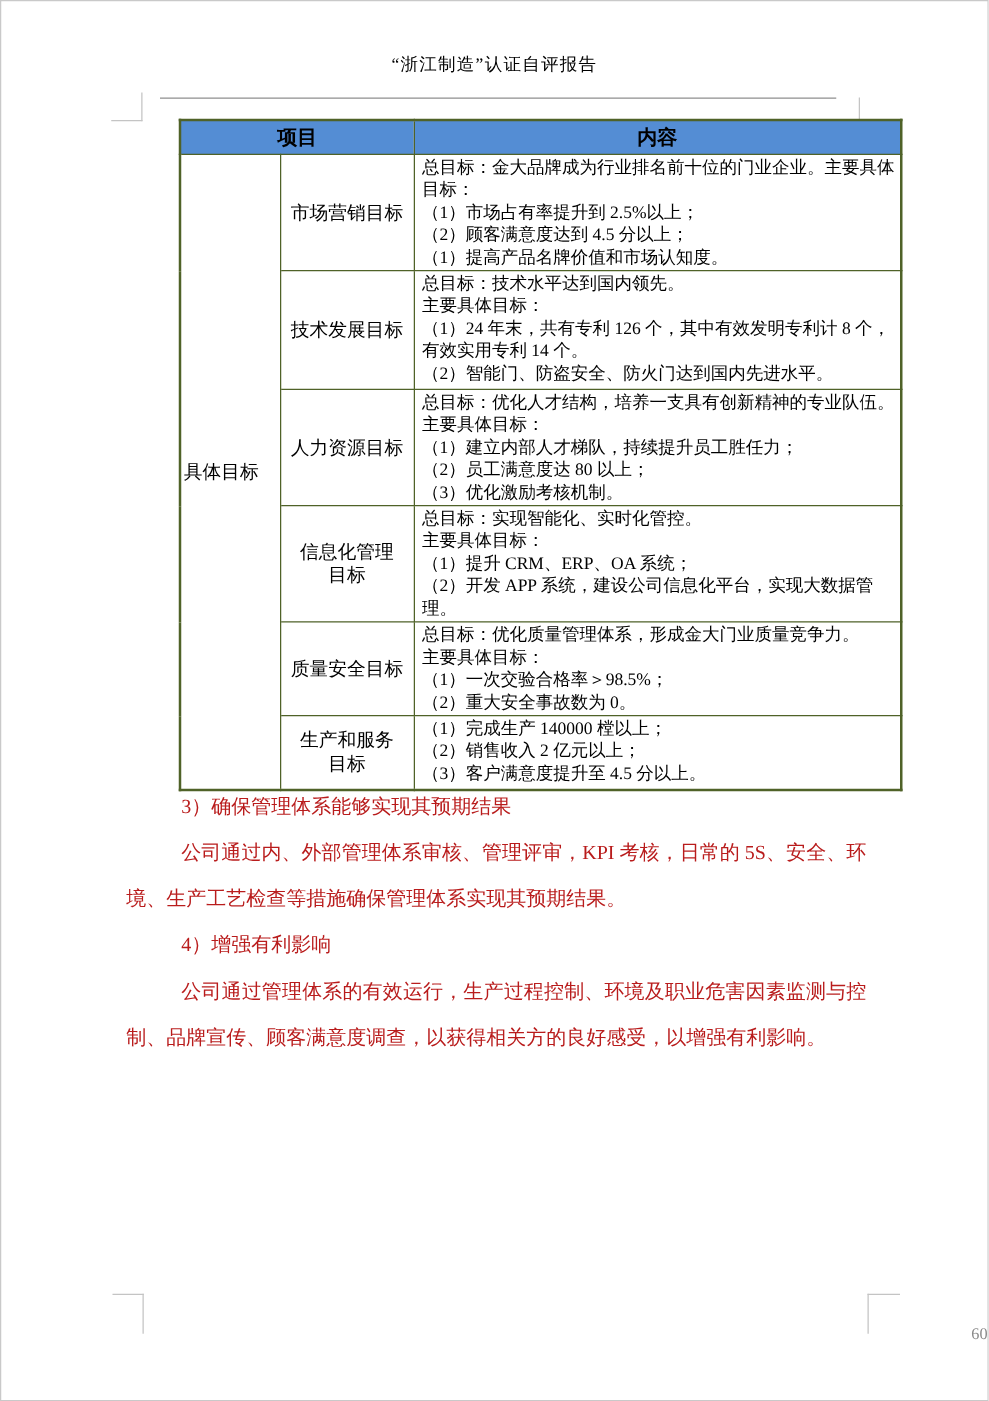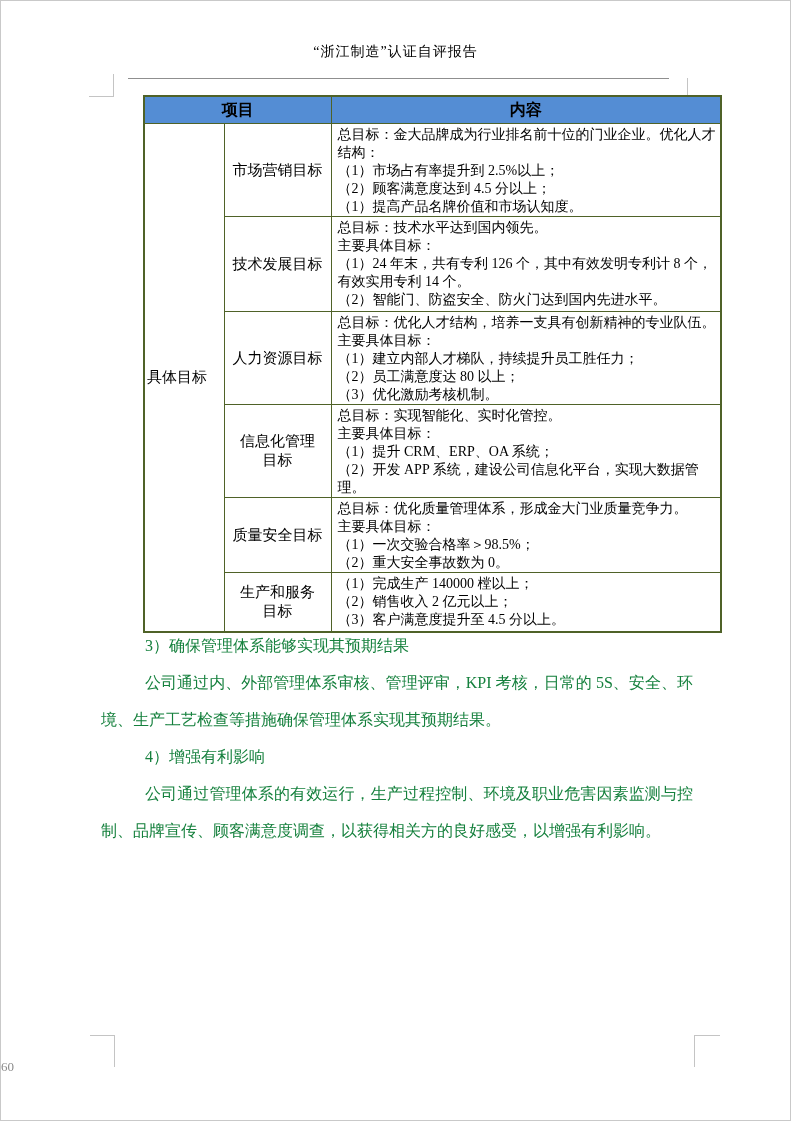--- a/index.html
+++ b/index.html
@@ -40,27 +40,27 @@
   }
   td.group-cell  { text-align:left; vertical-align:middle; font-size:15px; padding:0 2px; }
   td.label-cell  { text-align:center; vertical-align:middle; font-size:15px; padding:10px 2px; }
   td.content-cell{ vertical-align:top; padding:2px 2px 0 6px; font-size:14px; line-height:18px; }
   tr.r1 { height:91px; } tr.r2 { height:95px; } tr.r3 { height:91px; }
   tr.r4 { height:78px; } tr.r5 { height:72px; } tr.r6 { height:58px; }
   .cl { margin:0; }
 
   .body-text {
     position:absolute; left:100px; top:626px; width:592px;
-    font-size:16px; line-height:37px; text-align:justify; color:#15803d;
+    font-size:16px; line-height:37px; text-align:justify; color:#b91c1c;
   }
   .body-text p { margin:0; text-indent:44px; }
 
   .page-num {
     position:absolute; top:1058px; left:0; right:0;
-    text-align:left; font-size:13px; color:#8a8a8a;
+    text-align:right; font-size:13px; color:#8a8a8a;
   }
 </style>
 </head>
 <body>
 
 <div class="page">
 
   <div class="title">“浙江制造”认证自评报告</div>
   <div class="header-rule"></div>
 
@@ -81,21 +81,21 @@
         <th>内容</th>
       </tr>
     </thead>
     <tbody>
       <tr class="r1">
         <td class="group-cell" rowspan="6">具体目标</td>
         <td class="label-cell">
           <div class="cl">市场营销目标</div>
         </td>
         <td class="content-cell">
-          <div class="cl">总目标：金大品牌成为行业排名前十位的门业企业。优化人才结构：</div>
+          <div class="cl">总目标：金大品牌成为行业排名前十位的门业企业。主要具体目标：</div>
           <div class="cl">（1）市场占有率提升到 2.5%以上；</div>
           <div class="cl">（2）顾客满意度达到 4.5 分以上；</div>
           <div class="cl">（1）提高产品名牌价值和市场认知度。</div>
         </td>
       </tr>
       <tr class="r2">
         <td class="label-cell">
           <div class="cl">技术发展目标</div>
         </td>
         <td class="content-cell">

